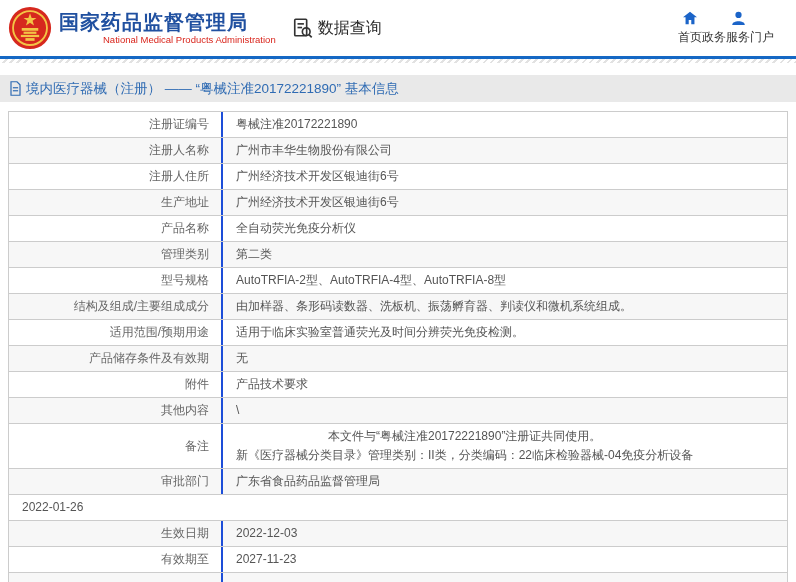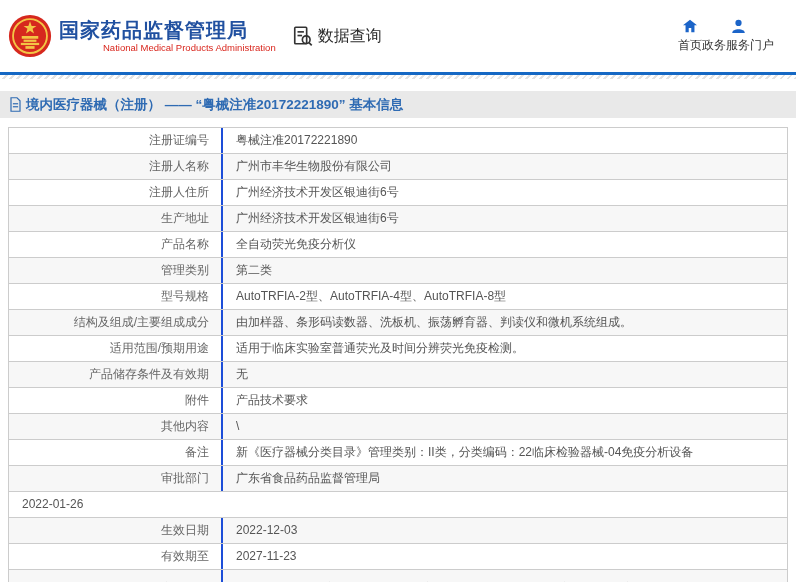--- a/index.html
+++ b/index.html
@@ -1,33 +1,33 @@
 <!DOCTYPE html>
 <html><head>
 <meta charset="utf-8">
 <style>
   html,body{margin:0;padding:0;width:796px;height:582px;overflow:hidden;background:#fff;
     font-family:"Liberation Sans","DejaVu Sans",sans-serif;}
   
-  .header{height:72px;display:flex;align-items:center;padding:0 0 0 8px;box-sizing:border-box;background:#fff;}
+  .header{height:56px;display:flex;align-items:center;padding:0 0 0 8px;box-sizing:border-box;background:#fff;}
   .emblem{width:44px;height:44px;flex:0 0 44px;}
   .org-block{margin-left:7px;line-height:1.1;}
   .org-title{font-size:20px;font-weight:bold;color:#2050a0;letter-spacing:1px;}
   .org-subtitle{font-size:9.5px;color:#d9251c;margin-top:2px;padding-left:44px;}
   .section-entry{display:flex;align-items:center;margin-left:16px;color:#2b2b2b;font-size:16px;}
   .section-entry svg{margin-right:4px;}
   .top-nav{margin-left:auto;display:flex;padding-right:22px;}
   .nav-item{display:flex;flex-direction:column;align-items:center;font-size:12px;color:#333;cursor:pointer;}
   .nav-item svg{margin-bottom:4px;}
   
   .accent-line{height:3px;background:#1568c4;}
   .zigzag{height:4px;background:repeating-linear-gradient(-45deg,#e2e2e2 0 2px,#ffffff 2px 5px);}
   
   .crumb-bar{margin-top:12px;height:27px;background:#e9e9e9;display:flex;align-items:center;padding-left:9px;}
-  .crumb-text{color:#2f6bb3;font-size:13.5px;font-weight:bold;}
+  .crumb-text{color:#2f6bb3;font-size:13.5px;}
   .crumb-bar svg{margin-right:4px;}
   
   .info-table{margin:9px 8px 0 8px;border:1px solid #ccc;background:#fff;}
   .trow{display:flex;border-bottom:1px solid #ccc;min-height:23px;background:#fff;}
   .trow:last-child{border-bottom:none;}
   .trow.alt{background:#f7f7f7;}
   .trow.tall{min-height:36px;}
   .cell-label{width:214px;flex:0 0 214px;box-sizing:border-box;border-right:2px solid #1d4ed8;
     display:flex;align-items:center;justify-content:flex-end;text-align:right;
     padding:3px 12px 3px 4px;color:#666;font-size:12px;}
@@ -135,20 +135,21 @@
       <div class="cell-value">产品技术要求</div>
     </div>
     <div class="trow alt">
       <div class="cell-label">其他内容</div>
       <div class="cell-value">\</div>
     </div>
     <div class="trow">
       <div class="cell-label">备注</div>
       <div class="cell-value">
         <div>
+          <div>本文件与“粤械注准20172221890”注册证共同使用。</div>
           <div>新《医疗器械分类目录》管理类别：II类，分类编码：22临床检验器械-04免疫分析设备</div>
         </div>
       </div>
     </div>
     <div class="trow alt">
       <div class="cell-label">审批部门</div>
       <div class="cell-value">广东省食品药品监督管理局</div>
     </div>
     <div class="trow">
       <div class="cell-value">2022-01-26</div>

